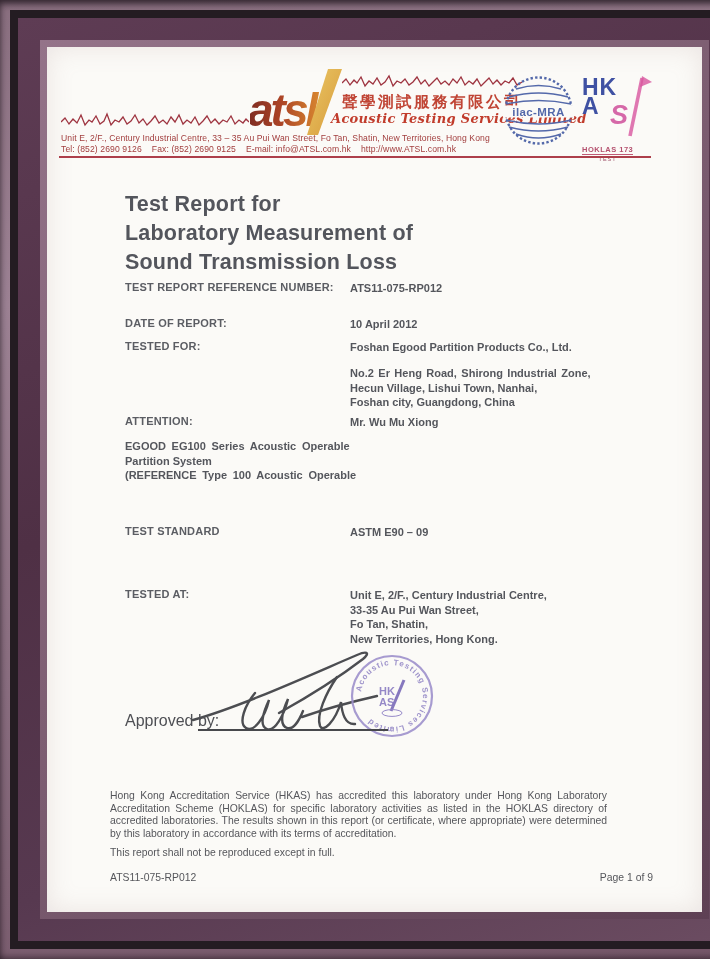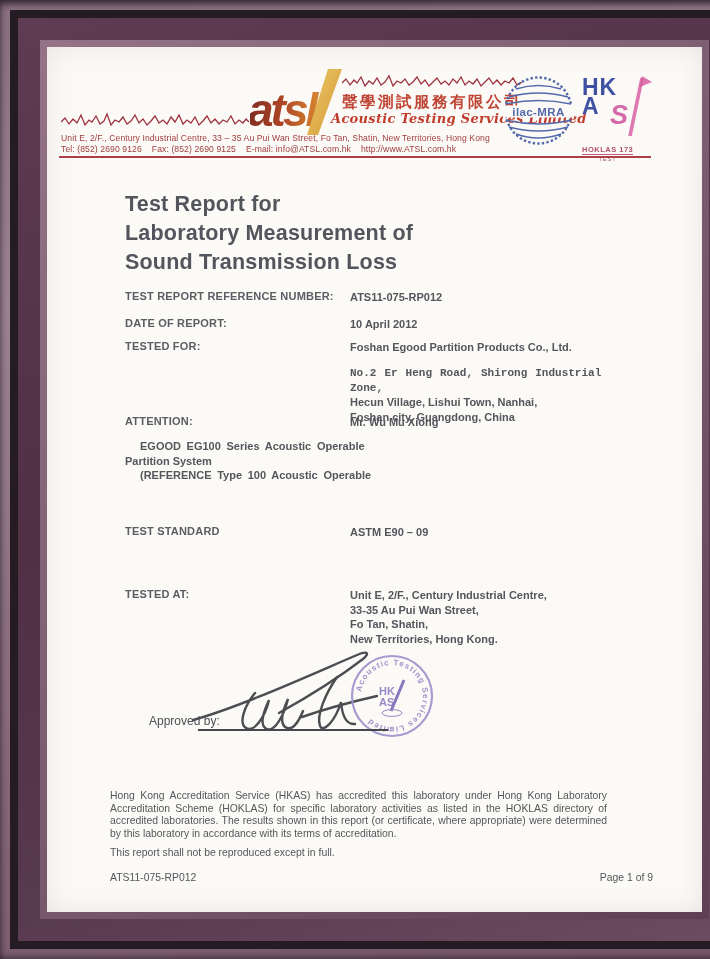--- a/index.html
+++ b/index.html
@@ -27,24 +27,24 @@
   .hkas-s{position:absolute;left:28px;top:22px;font-weight:bold;font-style:italic;font-size:27px;
           color:#cf4f9b;opacity:.85;}
   .hoklas{font-size:7.5px;font-weight:bold;color:#b4506e;border-bottom:1.5px solid #c05a76;
           display:inline-block;letter-spacing:.5px;}
   .hoklas-sub{font-size:5.5px;color:#a0526a;text-align:center;letter-spacing:1px;}
   
   .title{font-size:21.5px;font-weight:bold;color:#53555c;line-height:29px;letter-spacing:.2px;}
   .frow{display:flex;width:487px;}
   .flabel{width:225px;font-size:11px;font-weight:bold;color:#5b5d63;letter-spacing:.2px;}
   .fvalue{width:262px;font-size:11px;font-weight:bold;color:#54565c;line-height:14.5px;}
-  .stretch{word-spacing:2.6px;margin-left:15px;}
-  .stretch-sm{word-spacing:1.4px;font-family:Liberation Mono, monospace;}
-  
-  .approved{font-size:12px;color:#4e4f54;line-height:12px;margin-left:24px;}
+  .stretch{word-spacing:2.6px;}
+  .stretch-sm{word-spacing:1.4px;}
+  
+  .approved{font-size:16px;color:#4e4f54;line-height:12px;}
   .sig-underline{height:2px;background:#47484c;}
   .name-block{font-size:11px;font-weight:600;color:#4f5156;line-height:13.5px;}
   
   .foot{font-size:10.4px;color:#55565b;line-height:12.5px;}
   .just{text-align:justify;}
 </style>
 </head>
 <body>
 
 <div class="stage">
@@ -113,21 +113,21 @@
     </div>
 
     <div class="abs red-rule" style="left:12px;top:109px;width:592px;"></div>
 
     <div class="abs title" style="left:78px;top:143px;width:430px;">
       <div>Test Report for</div>
       <div>Laboratory Measurement of</div>
       <div>Sound Transmission Loss</div>
     </div>
 
-    <div class="abs frow" style="left:78px;top:243px;">
+    <div class="abs frow" style="left:78px;top:234px;">
       <div class="flabel">TEST REPORT REFERENCE NUMBER:</div>
       <div class="fvalue">ATS11-075-RP012</div>
     </div>
 
     <div class="abs frow" style="left:78px;top:270px;">
       <div class="flabel">DATE OF REPORT:</div>
       <div class="fvalue">10 April 2012</div>
     </div>
 
     <div class="abs frow" style="left:78px;top:293px;">

